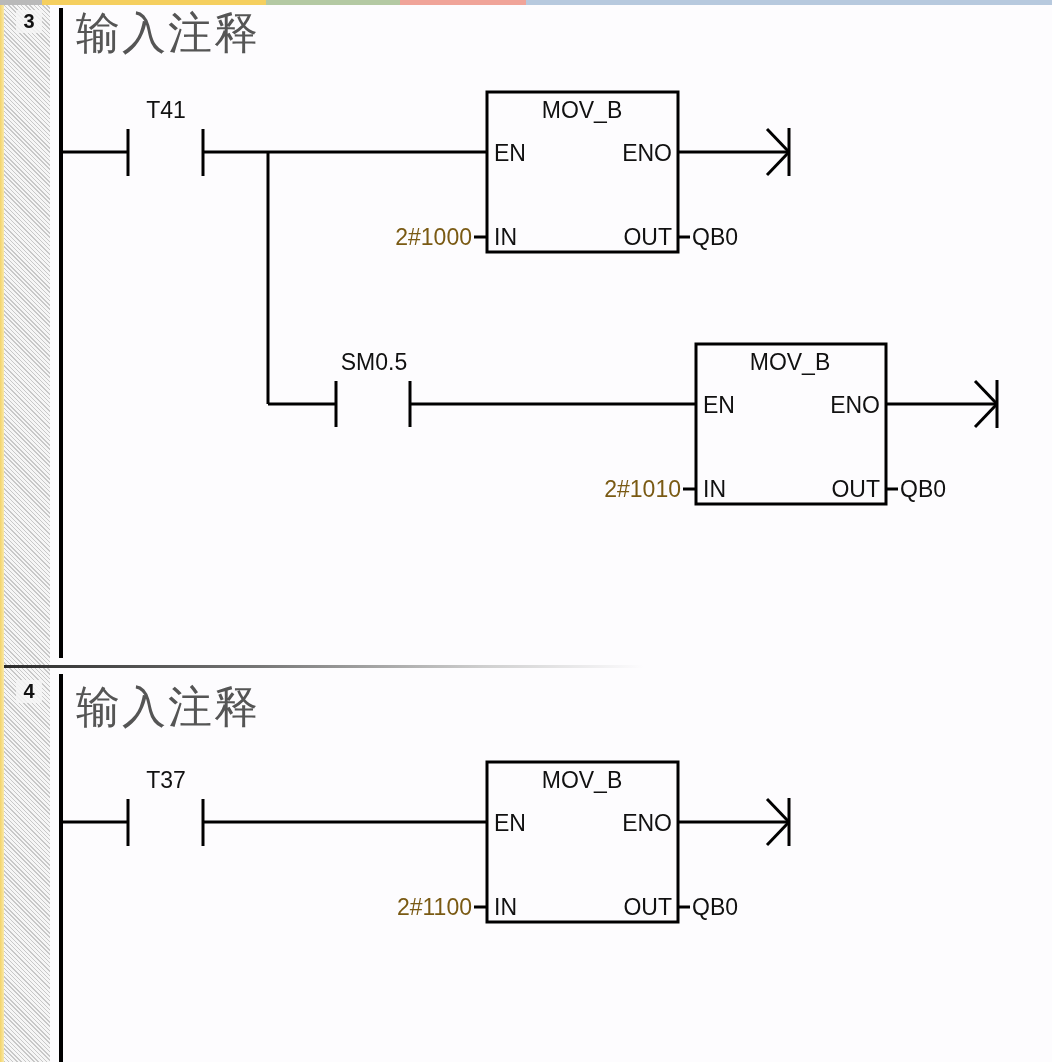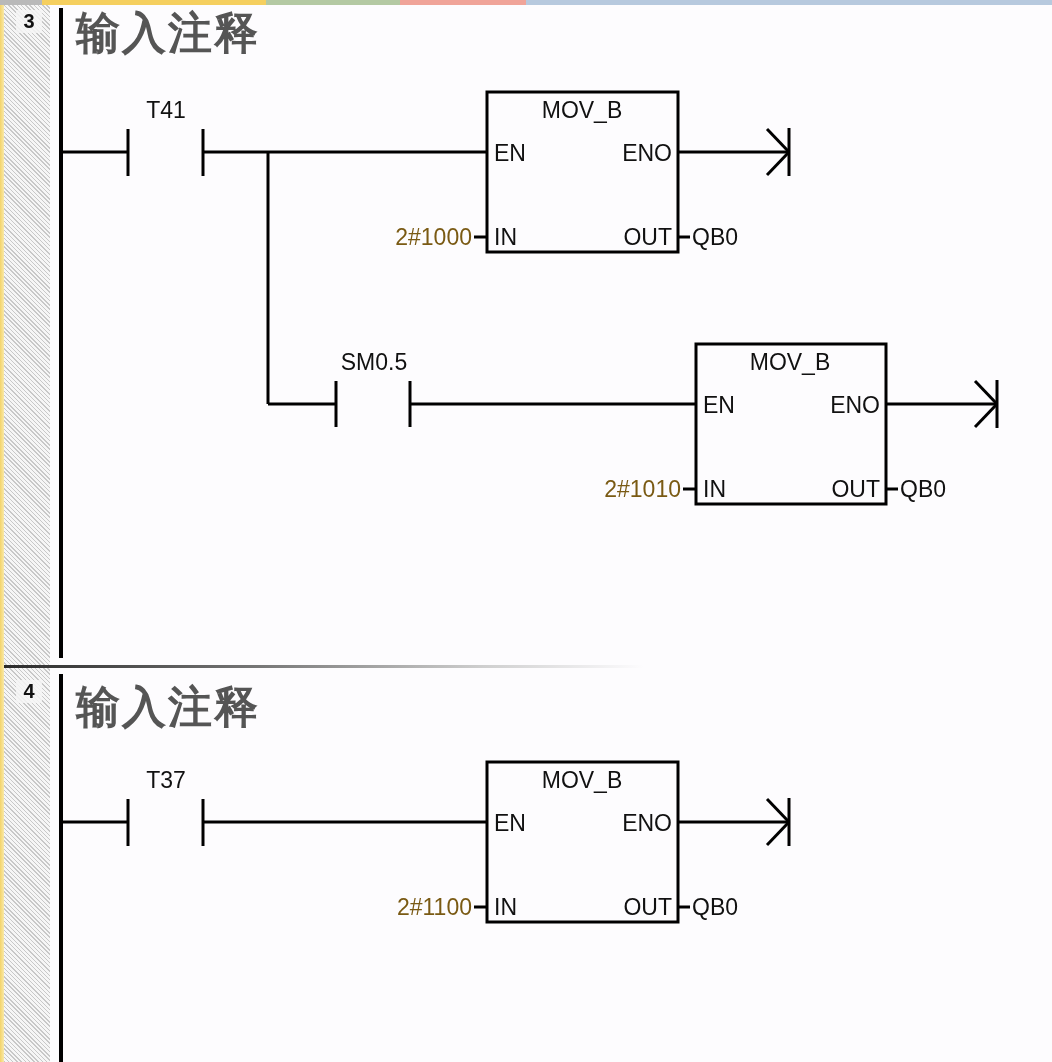--- a/index.html
+++ b/index.html
@@ -21,21 +21,21 @@
     position: absolute; left: 16px; width: 26px; text-align: center;
     font-weight: bold; font-size: 20px; color: #111;
     background: rgba(246,246,246,0.85);
   }
   .net-sep {
     position: absolute; left: 4px; top: 665px; width: 640px; height: 3px;
     background: linear-gradient(90deg, #2a2a2a 0%, #777 40%, #cfcfcf 75%, rgba(255,255,255,0) 100%);
   }
   .net-comment {
     position: absolute; left: 76px; font-size: 44px; color: #555;
-    font-family: "DejaVu Sans", sans-serif; font-weight: bold; letter-spacing: 2px;
+    font-family: "DejaVu Sans", sans-serif; font-weight: normal; letter-spacing: 2px;
   }
   svg.ladder { position: absolute; left: 0; top: 0; }
   .lbl { font-family: "Liberation Sans", "DejaVu Sans", sans-serif; font-size: 23px; fill: #111; }
   .lbl-const { font-family: "Liberation Sans", "DejaVu Sans", sans-serif; font-size: 23px; fill: #7a5a14; }
 </style>
 </head>
 <body>
 
 <div class="tabstrip">
   <div class="seg" style="left:0;width:42px;background:#b9b9b9"></div>

